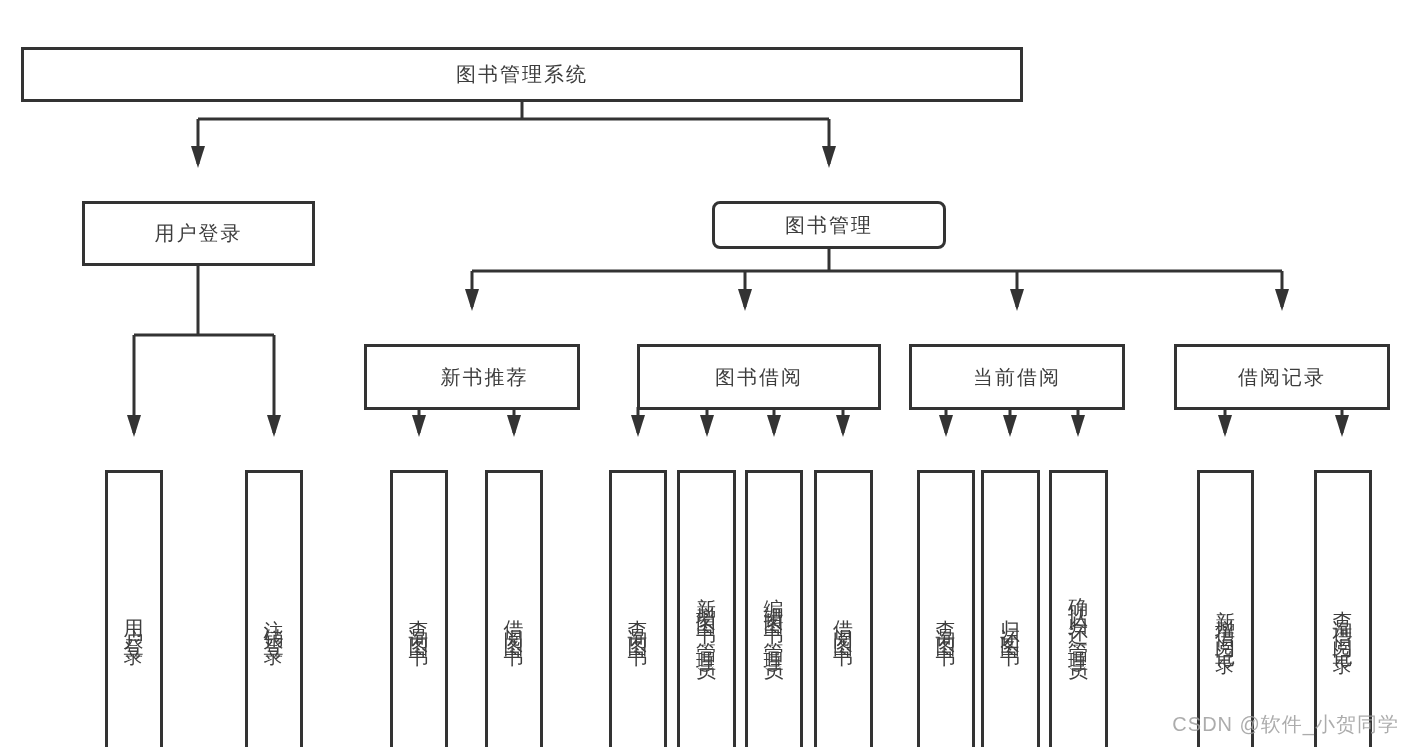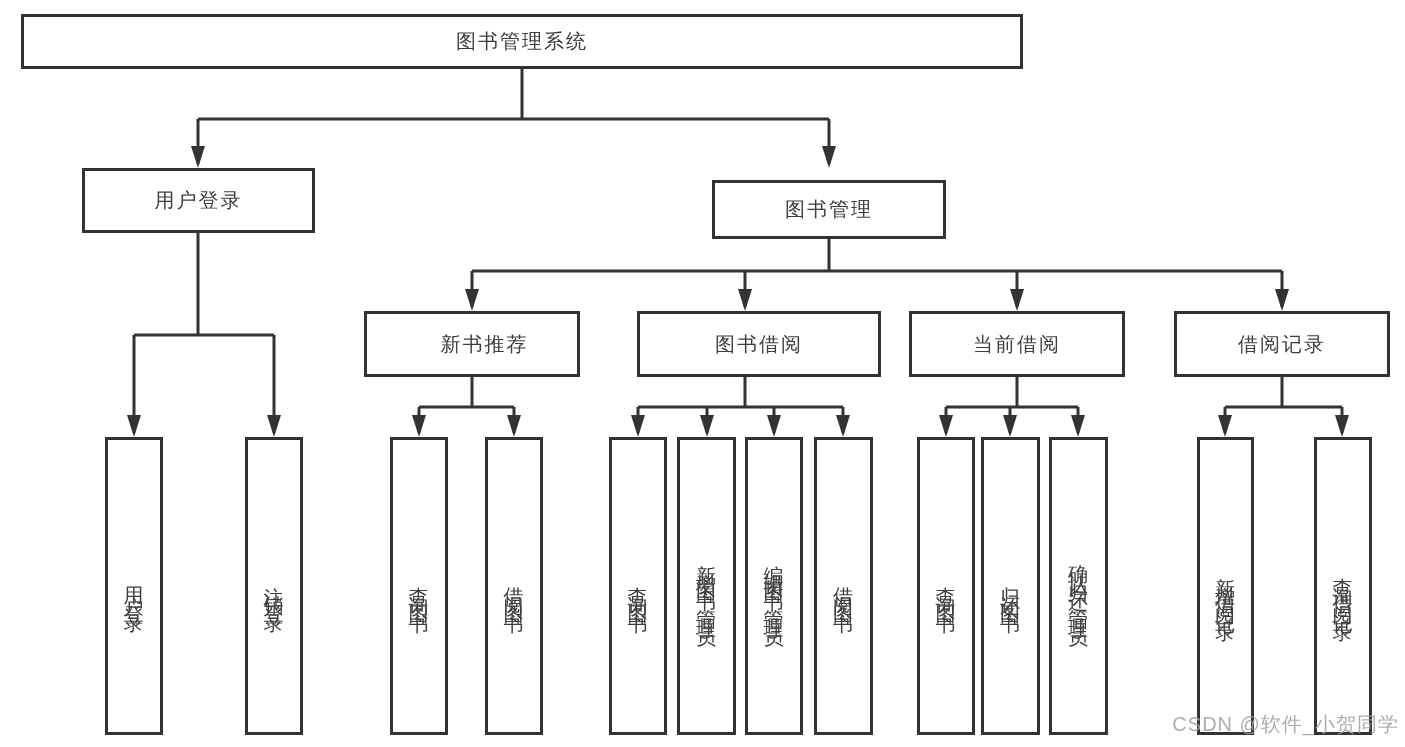--- a/index.html
+++ b/index.html
@@ -6,21 +6,21 @@
   .canvas{
     position:relative;width:1405px;height:747px;background:#ffffff;overflow:hidden;
     font-family:"Liberation Sans","DejaVu Sans",sans-serif;
   }
   .wires{position:absolute;left:0;top:0;width:1405px;height:747px;}
   .cl{stroke:#333333;stroke-width:3;fill:none;}
   .ah{fill:#333333;stroke:none;}
   .node{
     position:absolute;box-sizing:border-box;background:#ffffff;border:3px solid #333333;
     display:flex;align-items:center;justify-content:center;
-    color:#3d3d3d;font-size:20px;letter-spacing:2px;text-align:center;
+    color:#3d3d3d;font-size:20px;letter-spacing:2px;text-align:center;margin-top:33px;
   }
   .vnode{
     writing-mode:vertical-rl;text-orientation:mixed;
     letter-spacing:9px;font-size:20px;line-height:1;
     padding-top:6px;
   }
   .watermark{
     position:absolute;right:6px;top:711px;
     font-size:20px;letter-spacing:1px;color:rgba(158,158,158,0.85);
     white-space:nowrap;
@@ -89,21 +89,21 @@
     <line class="cl" x1="1225" y1="407" x2="1342" y2="407"></line>
     <line class="cl" x1="1225" y1="407" x2="1225" y2="433"></line>
     <line class="cl" x1="1342" y1="407" x2="1342" y2="433"></line>
     <polygon class="ah" points="1218,415 1232,415 1225,437"></polygon>
     <polygon class="ah" points="1335,415 1349,415 1342,437"></polygon>
   </svg>
 
   <div class="node" style="left:21px;top:14px;width:1002px;height:55px;">图书管理系统</div>
 
   <div class="node" style="left:82px;top:168px;width:233px;height:65px;">用户登录</div>
-  <div class="node" style="left:712px;top:180px;width:234px;height:59px;">图书管理</div>
+  <div class="node" style="left:712px;top:168px;width:234px;height:48px;border-radius:8px;">图书管理</div>
 
   <div class="node" style="left:364px;top:311px;width:216px;height:66px;padding-left:25px;">新书推荐</div>
   <div class="node" style="left:637px;top:311px;width:244px;height:66px;">图书借阅</div>
   <div class="node" style="left:1174px;top:311px;width:216px;height:66px;">借阅记录</div>
   <div class="node" style="left:909px;top:311px;width:216px;height:66px;">当前借阅</div>
 
   <div class="node vnode" style="left:105px;top:437px;width:58px;height:298px;">用户登录</div>
   <div class="node vnode" style="left:245px;top:437px;width:58px;height:298px;">注销登录</div>
 
   <div class="node vnode" style="left:390px;top:437px;width:58px;height:298px;">查询图书</div>

